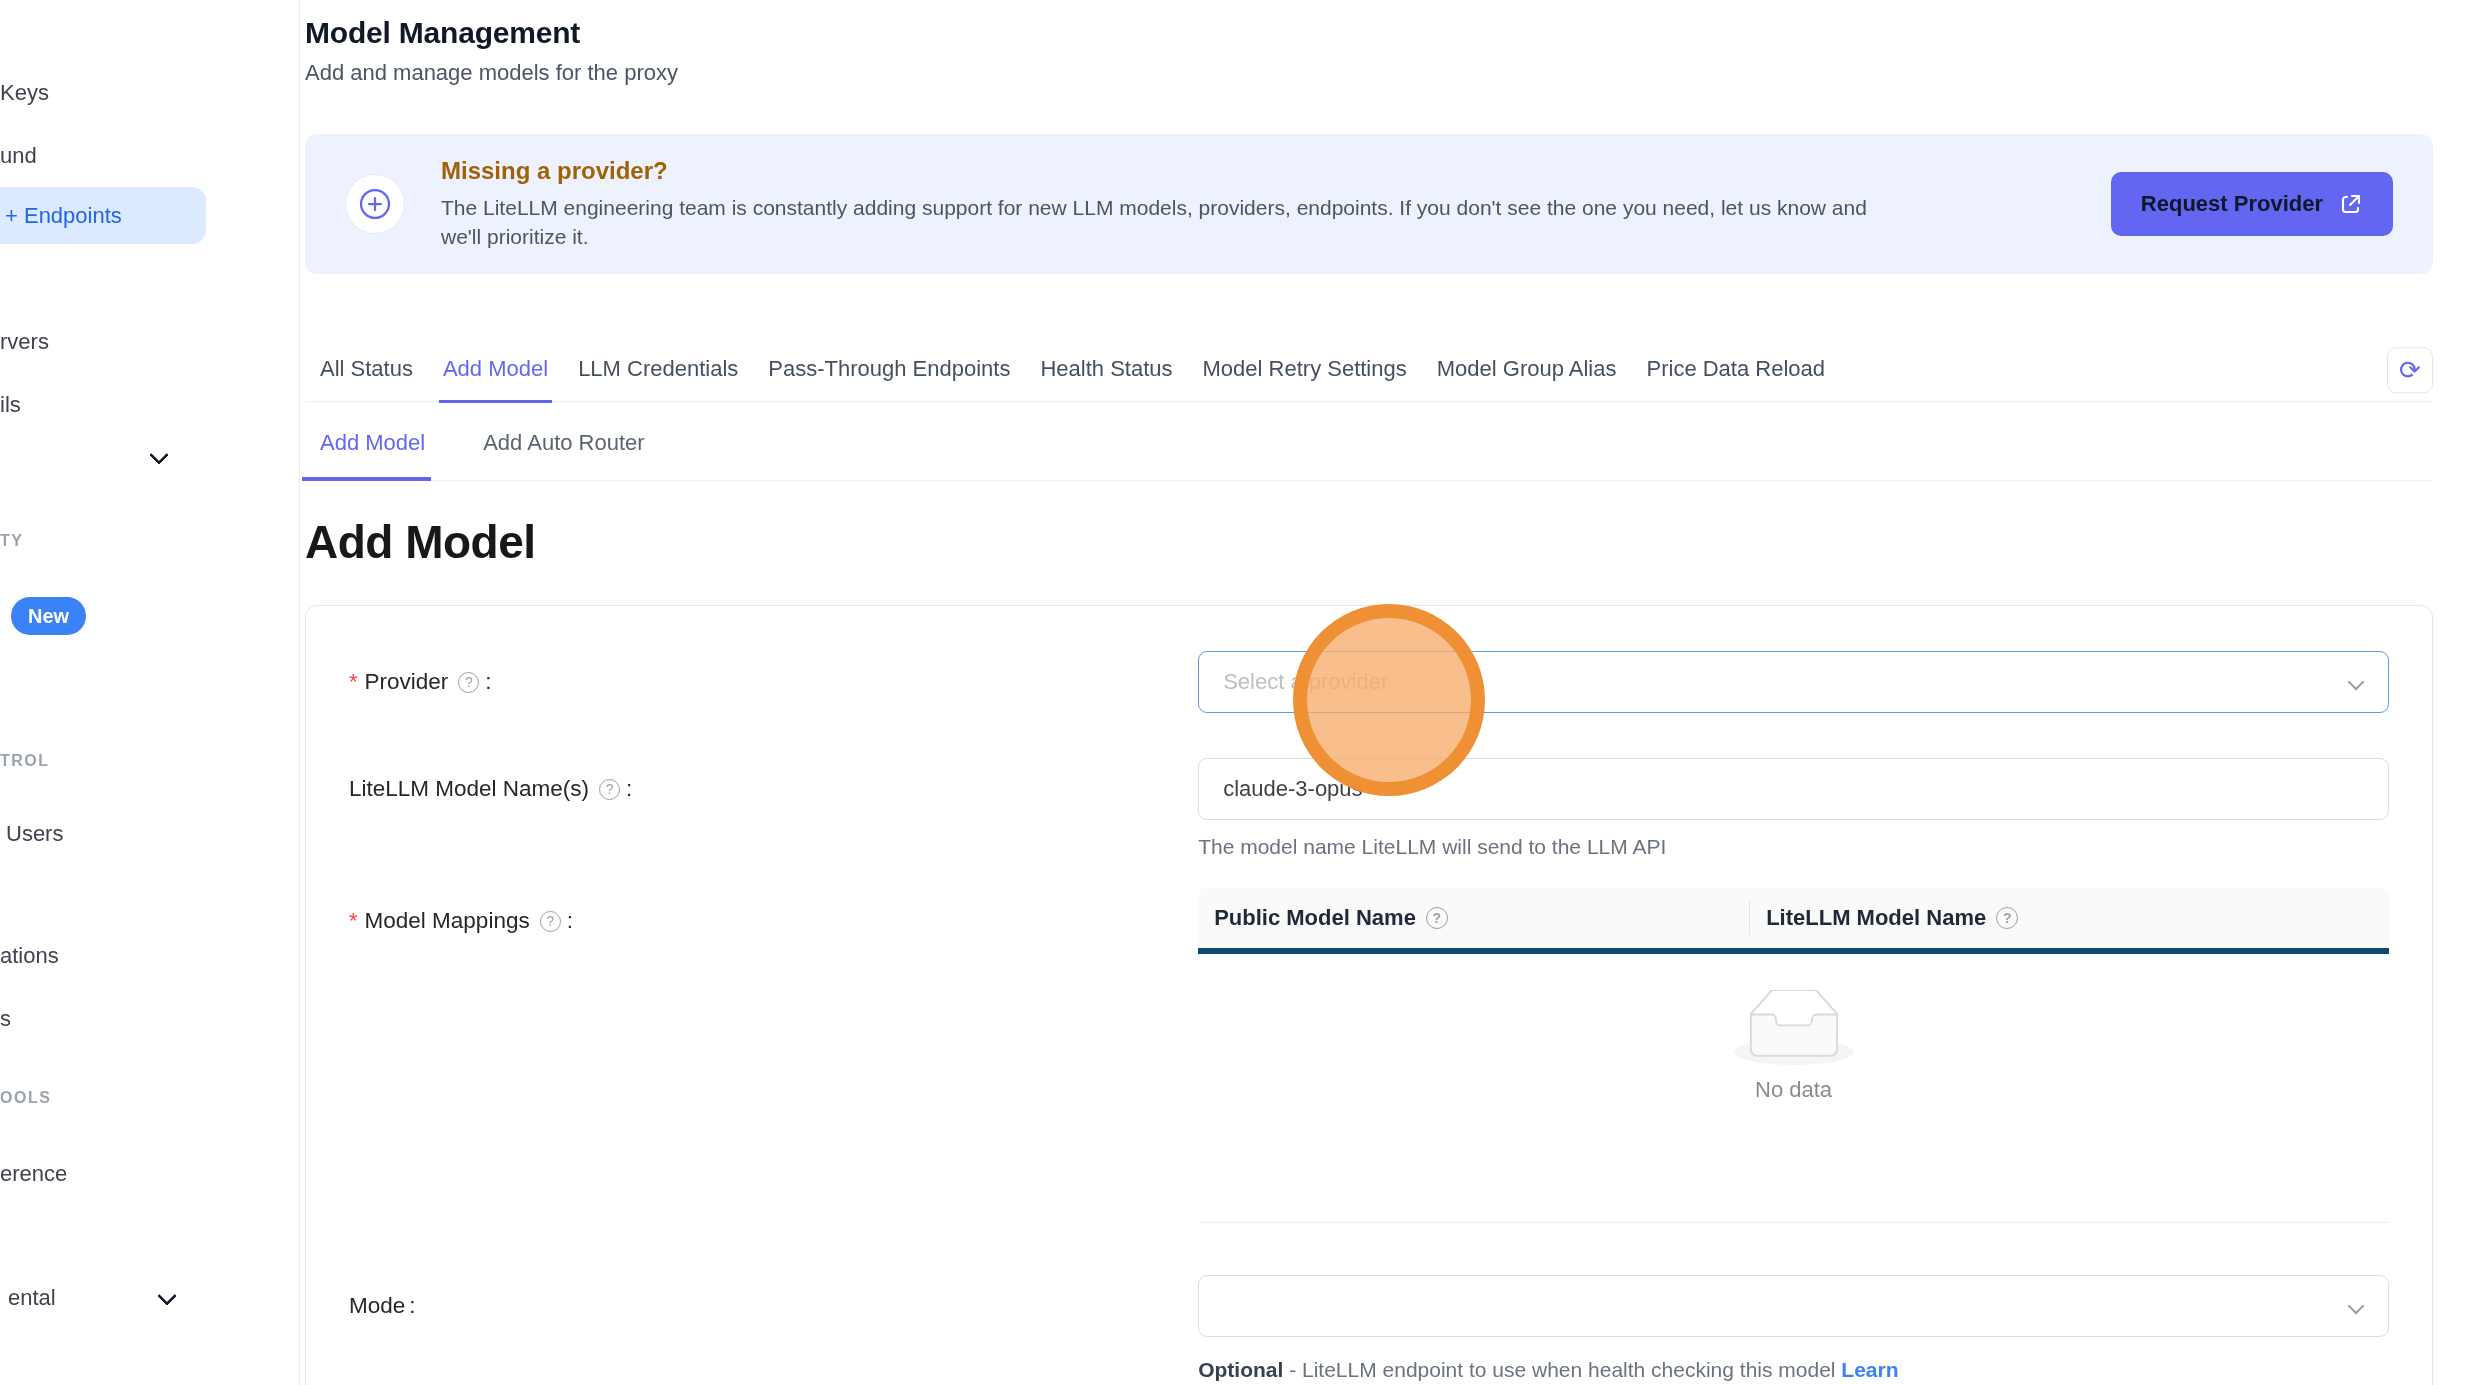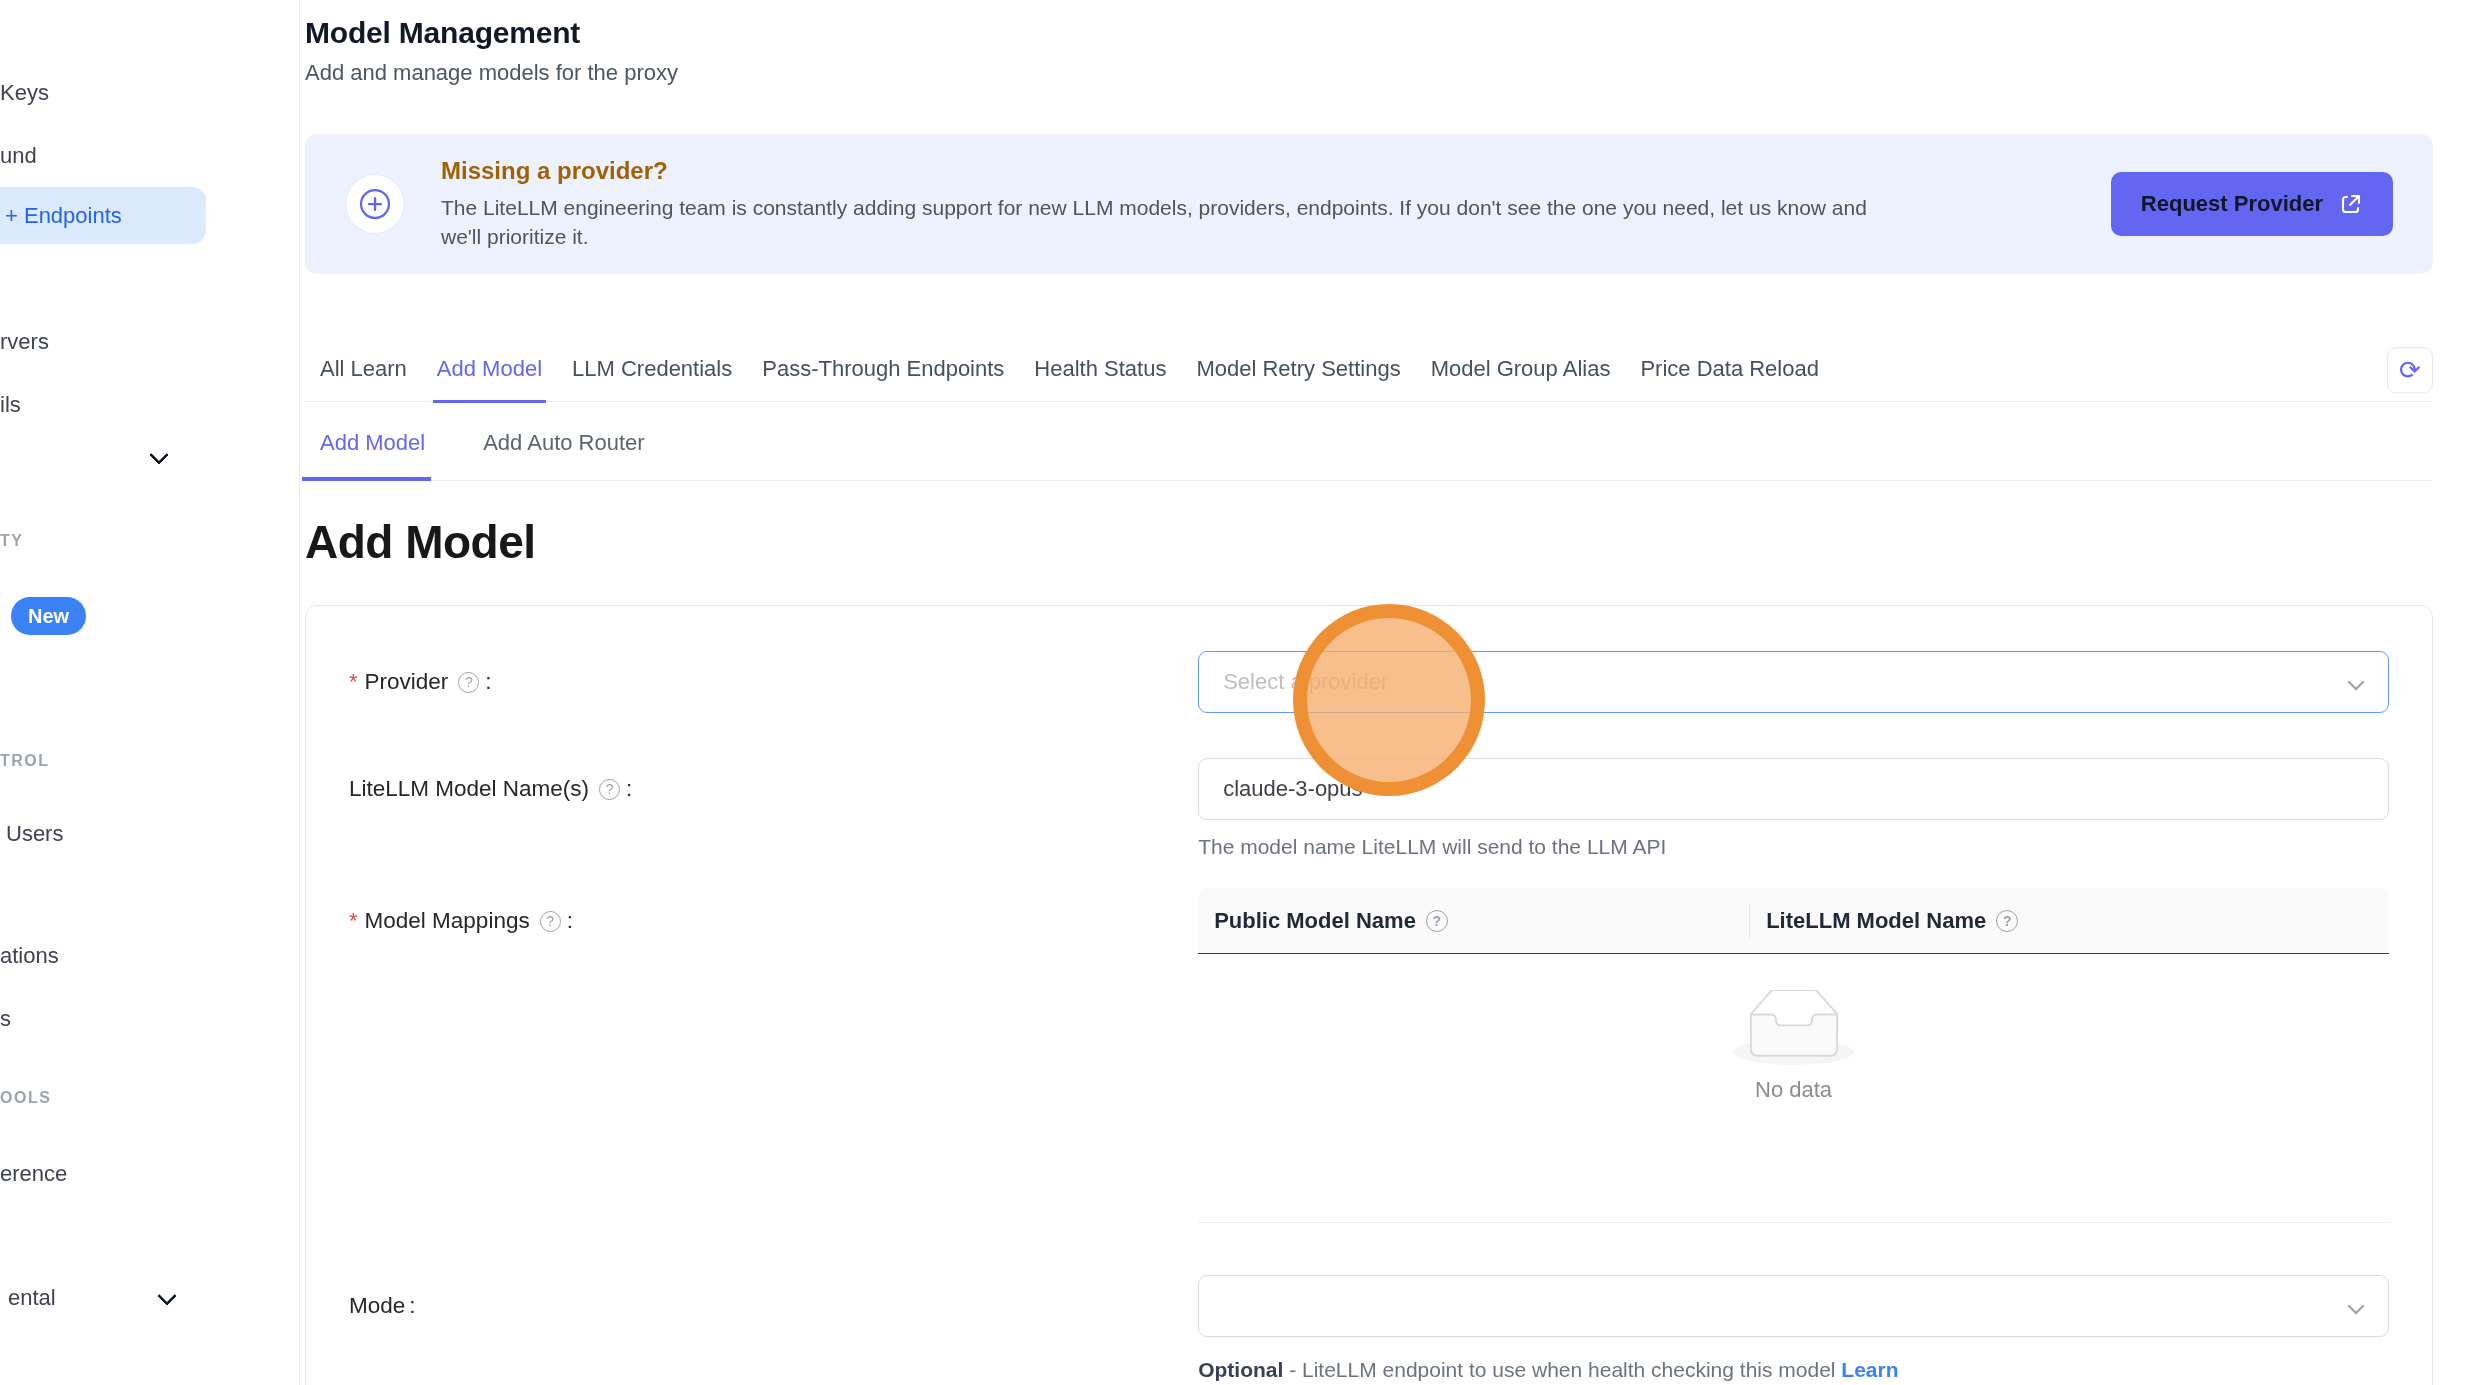--- a/index.html
+++ b/index.html
@@ -65,21 +65,21 @@
     display:flex; align-items:center; padding:0 56px 0 24px; cursor:pointer; }
   .select-box.plain { border:1px solid #d9dde3; }
   .placeholder { font-size:22px; color:#bfbfbf; }
   .chev { position:absolute; right:26px; top:24px; width:12px; height:12px;
     border-right:2px solid #98a1ad; border-bottom:2px solid #98a1ad; transform:rotate(45deg); }
   .text-input { width:100%; height:62px; border:1px solid #d9dde3; border-radius:9px; font-size:22px; color:#3f3f46;
     padding:0 24px; font-family:inherit; outline:none; }
   .helper { margin-top:14px; font-size:21px; color:#6b7280; line-height:26px; }
 
   .map-table { border:0; }
-  .map-head { height:66px; background:#fafafa; border-radius:9px 9px 0 0; border-bottom:1px solid #0c4a6e;
+  .map-head { height:66px; background:#fafafa; border-radius:9px 9px 0 0; border-bottom:6px solid #0c4a6e;
     display:flex; align-items:center; }
   .th { display:flex; align-items:center; font-size:22px; font-weight:700; color:#1f2937; }
   .th .qicon { margin-left:10px; width:22px; height:22px; }
   .th1 { width:551px; padding-left:16px; }
   .th-div { width:1px; height:34px; background:#e3e5e8; }
   .th2 { padding-left:16px; }
   .map-body { height:269px; border-bottom:1px solid #ebedf0; display:flex; flex-direction:column; align-items:center; padding-top:36px; }
   .no-data { margin-top:10px; font-size:22px; color:#8c8c8c; }
 
   .mode-helper { margin-top:20px; font-size:21px; color:#6b7280; line-height:26px; }
@@ -138,21 +138,21 @@
       <span>Request Provider</span>
       <svg width="24" height="24" viewBox="0 0 24 24" fill="none" stroke="#ffffff" stroke-width="2.1" stroke-linecap="round" stroke-linejoin="round">
         <path d="M8 5H6.5A2.5 2.5 0 0 0 4 7.5v10A2.5 2.5 0 0 0 6.5 20h10a2.5 2.5 0 0 0 2.5-2.5V16"></path>
         <path d="M13 4h7v7"></path>
           <path d="M20 4l-9 9"></path>
       </svg>
     </button>
   </section>
 
   <div class="tabs-row">
-    <div class="tab">All Learn</div>
+    <div class="tab">All Status</div>
     <div class="tab active">Add Model</div>
     <div class="tab">LLM Credentials</div>
     <div class="tab">Pass-Through Endpoints</div>
     <div class="tab">Health Status</div>
     <div class="tab">Model Retry Settings</div>
     <div class="tab">Model Group Alias</div>
     <div class="tab">Price Data Reload</div>
     <button class="refresh-btn">
       <span>⟳</span>
     </button>

